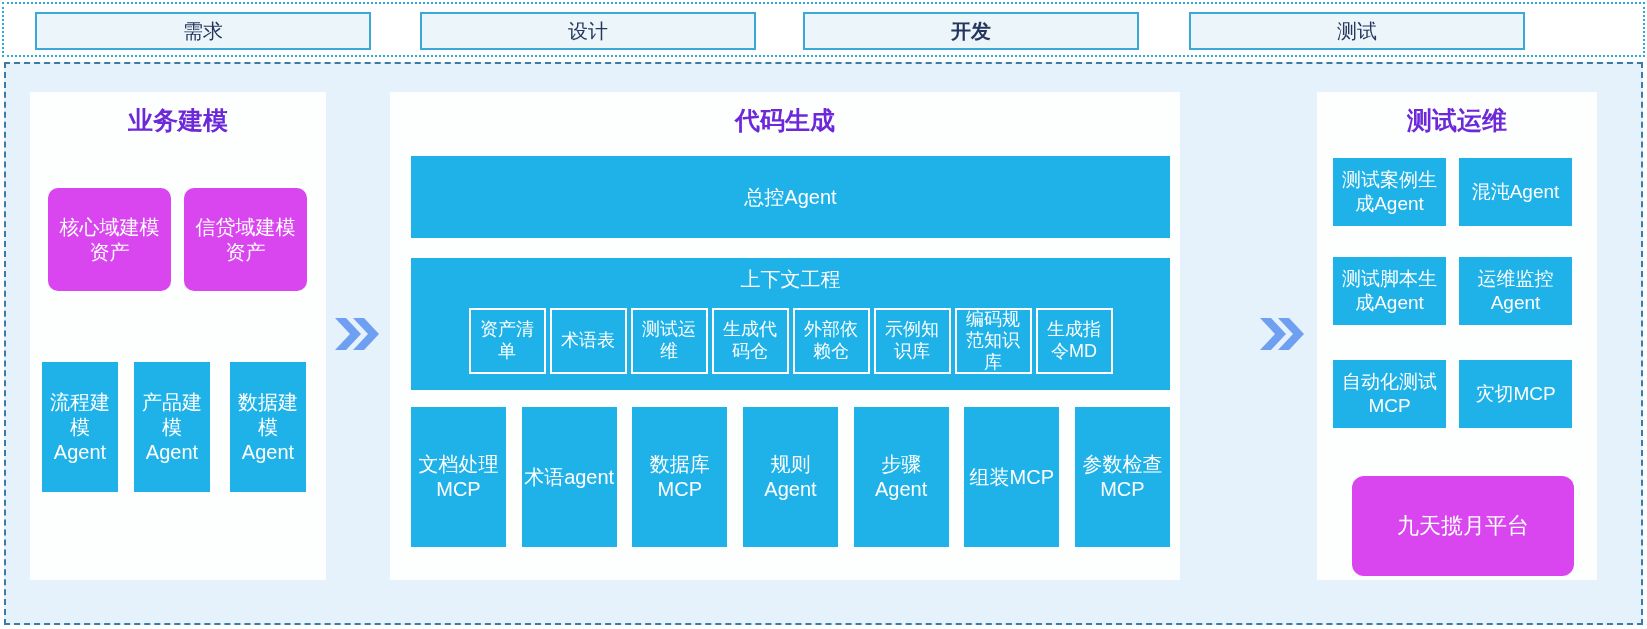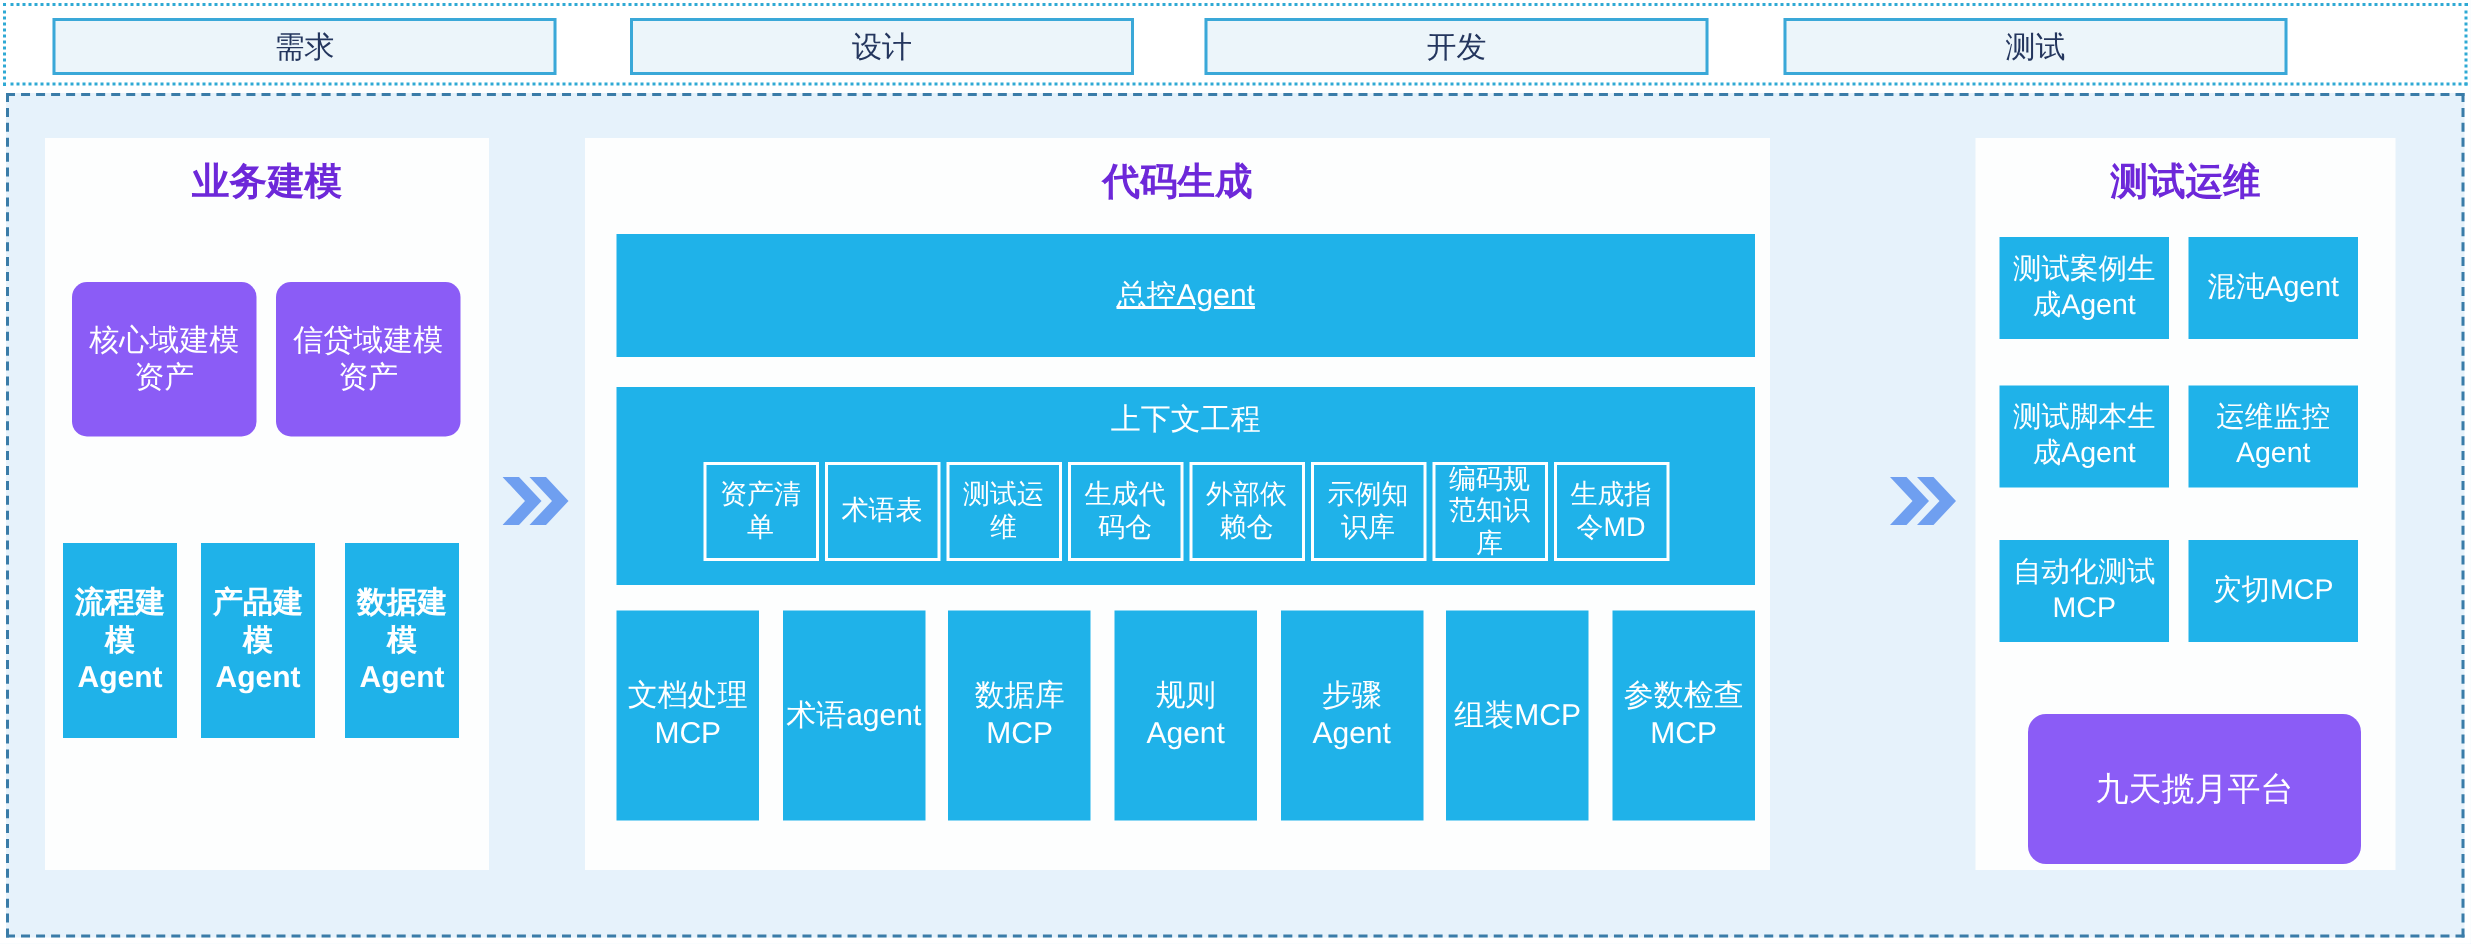--- a/index.html
+++ b/index.html
@@ -7,51 +7,51 @@
     font-family:"Liberation Sans","DejaVu Sans",sans-serif; }
   .canvas { position:relative; width:1647px; height:629px; background:#fff; overflow:hidden;padding-left:25px; }
 
   
   .stage-bar { position:absolute; left:2px; top:2px; width:1643px; height:55px;
     background:#ffffff; border:2px dotted #2fa9d4; }
   .stage-box { position:absolute; top:8px; height:38px; width:336px;
     background:#ecf5fa; border:2px solid #3aa8d8;
     display:flex; align-items:center; justify-content:center;
     font-size:20px; color:#24365e; }
-  .stage-0{left:31px;} .stage-1{left:416px;} .stage-2{left:799px;} .stage-3{left:1185px;}
+  .stage-0{left:31px;} .stage-1{left:416px;} .stage-2{left:799px;font-weight:bold;} .stage-3{left:1185px;}
 
   
   .main { position:absolute; left:4px; top:62px; width:1639px; height:563px;
     background:#e6f2fb; border:2px dashed #3a7ca8; }
 
   .panel { position:absolute; top:28px; height:488px; background:#fdfefe; }
   .panel-left   { left:24px;   width:296px; }
   .panel-mid    { left:384px;  width:790px; }
   .panel-right  { left:1311px; width:280px; }
 
   .panel-title { position:absolute; top:12px; left:0; width:100%;
     text-align:center; font-size:25px; font-weight:bold; color:#6d28d9; }
 
   .cyan { background:#1fb2e9; color:#ffffff; }
-  .navy { background:#8b5cf6; color:#ffffff; }
+  .navy { background:#d946ef; color:#ffffff; }
 
   .cbox { display:flex; align-items:center; justify-content:center;
     text-align:center; line-height:1.25; }
 
   
   .navy-asset { position:absolute; width:123px; height:103px; border-radius:10px;
     font-size:20px; padding:4px; }
   .asset-0 { left:18px;  top:96px; }
   .asset-1 { left:154px; top:96px; }
-  .bm-agent { position:absolute; top:270px; width:76px; height:130px; font-size:20px; padding:2px;font-weight:bold; }
+  .bm-agent { position:absolute; top:270px; width:76px; height:130px; font-size:20px; padding:2px; }
   .bm-0 { left:12px; } .bm-1 { left:104px; } .bm-2 { left:200px; }
 
   
   .master-bar { position:absolute; left:21px; top:64px; width:759px; height:82px;
-    font-size:20px;text-decoration:underline; }
+    font-size:20px; }
   .context-box { position:absolute; left:21px; top:166px; width:759px; height:132px;
     background:#1fb2e9; }
   .context-title { position:absolute; top:8px; left:0; width:100%; text-align:center;
     color:#ffffff; font-size:20px; }
   .context-items { position:absolute; top:50px; left:0; width:100%;
     display:flex; justify-content:center; gap:4px; }
   .context-item { width:77px; height:66px; border:2px solid #ffffff;
     color:#ffffff; font-size:18px; line-height:1.2; padding:1px; }
   .tools-row { position:absolute; left:21px; top:315px; width:759px; height:140px;
     display:flex; justify-content:space-between; }

